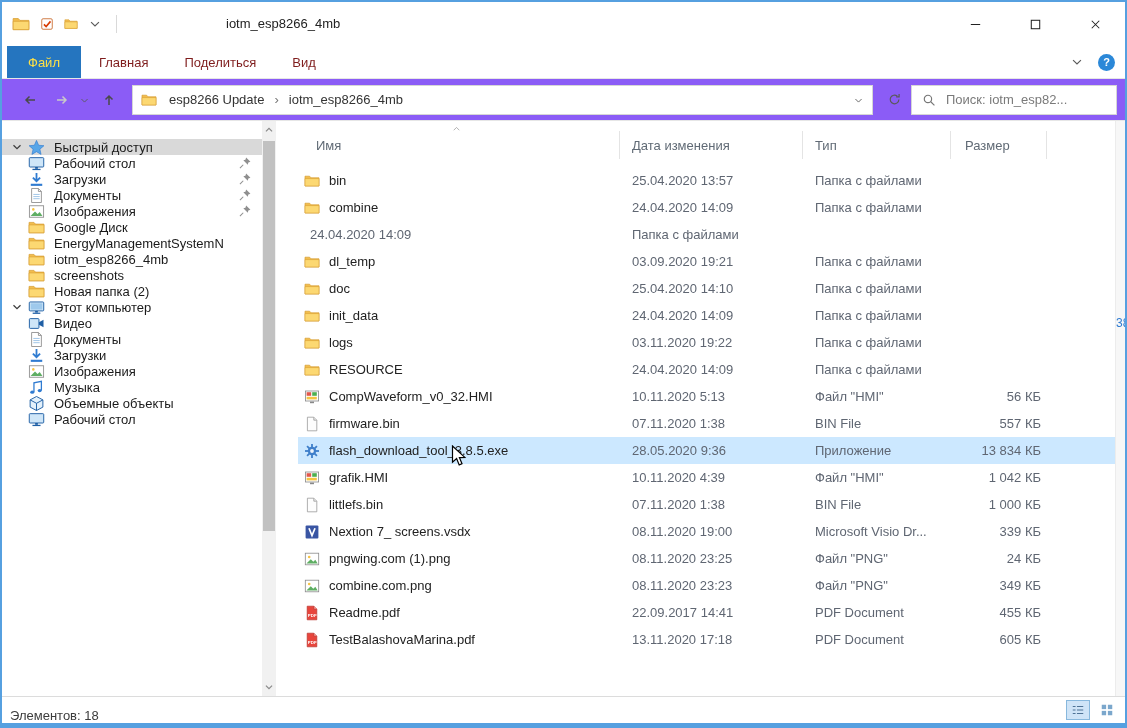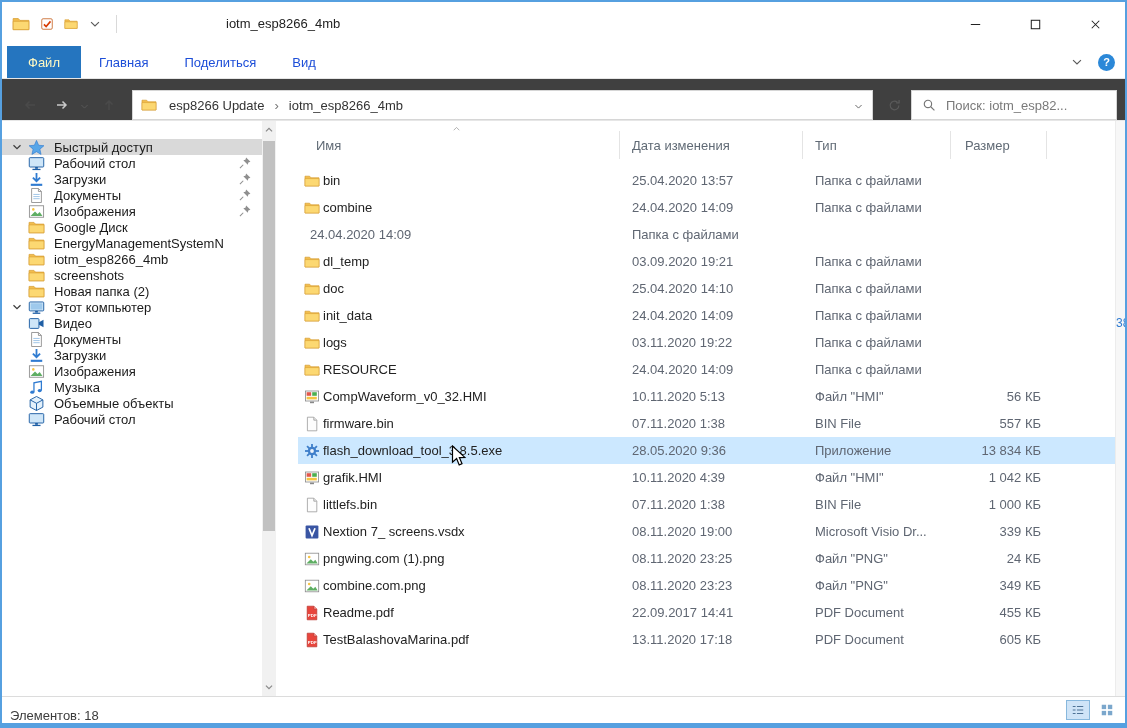--- a/index.html
+++ b/index.html
@@ -16,27 +16,27 @@
   .qat .ic { width:18px; height:18px; display:inline-block; }
   .qat .ic-sm { width:14px; height:14px; }
   .qat-sep { width:1px; height:18px; background:#d9d9d9; margin-left:4px; }
   .title { position:absolute; left:224px; top:0; line-height:44px; color:#222; }
   .win-controls { position:absolute; right:0; top:0; height:100%; display:flex; }
   .wc-btn { width:60px; height:100%; display:flex; align-items:center; justify-content:center; }
   .wc-btn .ic { width:15px; height:15px; }
   
   .ribbonbar { height:33px; flex:0 0 33px; display:flex; align-items:stretch; border-bottom:1px solid #e6e6e6; background:#fff; position:relative; }
   .ribbon-tabs { display:flex; margin-left:5px; }
-  .ribbon-tab { padding:0 18px; display:flex; align-items:center; color:#1d4ed8; cursor:default; }
-  .ribbon-tab.active { background:var(--accent,#2575bf); color:#fef9c3; padding:4px 21px; }
+  .ribbon-tab { padding:0 18px; display:flex; align-items:center; color:#7f1d1d; cursor:default; }
+  .ribbon-tab.active { background:var(--accent,#2575bf); color:#fde047; padding:4px 21px; }
   .ribbon-right { position:absolute; right:10px; top:0; height:100%; display:flex; align-items:center; gap:14px; }
   .ribbon-right .chev { width:14px; height:14px; }
   .help-circle { width:17px; height:17px; border-radius:50%; background:var(--help,#2b88d8); color:#fff; font-weight:bold; font-size:11px; display:flex; align-items:center; justify-content:center; }
   
-  .navbar { height:42px; flex:0 0 42px; display:flex; align-items:flex-end; padding:0 8px 0 10px; border-bottom:1px solid #e6e6e6; background:#404040; }
+  .navbar { height:42px; flex:0 0 42px; display:flex; align-items:center; padding:0 8px 0 10px; border-bottom:1px solid #e6e6e6; background:#8b5cf6; }
   .nav-btn { display:flex; align-items:center; justify-content:center; height:30px; }
   .nav-btn .ic { width:16px; height:16px; }
   .nav-back { width:36px; } .nav-fwd { width:28px; } .nav-chev { width:16px; } .nav-chev .ic { width:11px; height:11px; } .nav-up { width:34px; }
   .addressbar { flex:1; height:30px; margin:0 4px 0 6px; border:1px solid #d6d6d6; background:#fff; display:flex; align-items:center; padding-left:8px; }
   .addressbar .ic-folder { width:16px; height:16px; margin-right:8px; flex:0 0 16px; }
   .crumbs { display:flex; align-items:center; flex:1; overflow:hidden; white-space:nowrap; }
   .crumb { padding:0 4px; color:#333; }
   .crumb-sep { color:#777; padding:0 6px; font-size:13px; }
   .addr-dd { width:28px; height:100%; display:flex; align-items:center; justify-content:center; margin-left:auto; }
   .addr-dd .ic { width:11px; height:11px; }
@@ -61,21 +61,21 @@
   .sb-thumb { position:absolute; left:1px; right:1px; top:20px; height:390px; background:#c1c1c1; }
   .main { flex:1; position:relative; padding:10px 0 0 22px; min-width:0; }
   .sort-caret { position:absolute; left:174px; top:1px; width:13px; height:10px; }
   .fheader { display:grid; grid-template-columns:322px 183px 148px 96px; height:28px; color:#606a75; }
   .fh-cell { display:flex; align-items:center; border-right:1px solid #e4e4e4; padding-left:12px; overflow:hidden; white-space:nowrap; }
   .fh-cell.first { padding-left:18px; }
   .fh-cell.size { padding-left:14px; }
   .flist { margin-top:8px; }
   .frow { display:grid; grid-template-columns:322px 183px 148px 96px; height:27px; align-items:center; }
   .frow.hl { background:var(--selection,#cce8ff); }
-  .c-name { display:flex; align-items:center; gap:3px; padding-left:6px; overflow:hidden; white-space:nowrap; color:#222; }
+  .c-name { display:flex; align-items:center; gap:9px; padding-left:6px; overflow:hidden; white-space:nowrap; color:#222; }
   .c-name .ic { width:16px; height:16px; flex:0 0 16px; }
   .c-date,.c-type { color:#5f6672; padding-left:12px; overflow:hidden; white-space:nowrap; }
   .c-size { color:#5f6672; text-align:right; padding-right:6px; white-space:nowrap; }
   .right-strip { width:10px; flex:0 0 10px; background:#f7f7f7; border-left:1px solid #ececec; position:relative; overflow:hidden; }
   .edge-frag { position:absolute; top:195px; left:0; color:#2f7bd1; font-size:12px; }
   
   .statusbar { height:27px; flex:0 0 27px; border-top:1px solid #dcdcdc; display:flex; align-items:flex-end; padding-left:8px; position:relative; background:#fff; color:#3c3c3c; }
   .view-btns { position:absolute; right:6px; top:3px; display:flex; gap:5px; }
   .view-btn { width:24px; height:20px; display:flex; align-items:center; justify-content:center; border:1px solid transparent; }
   .view-btn .ic { width:14px; height:14px; }

